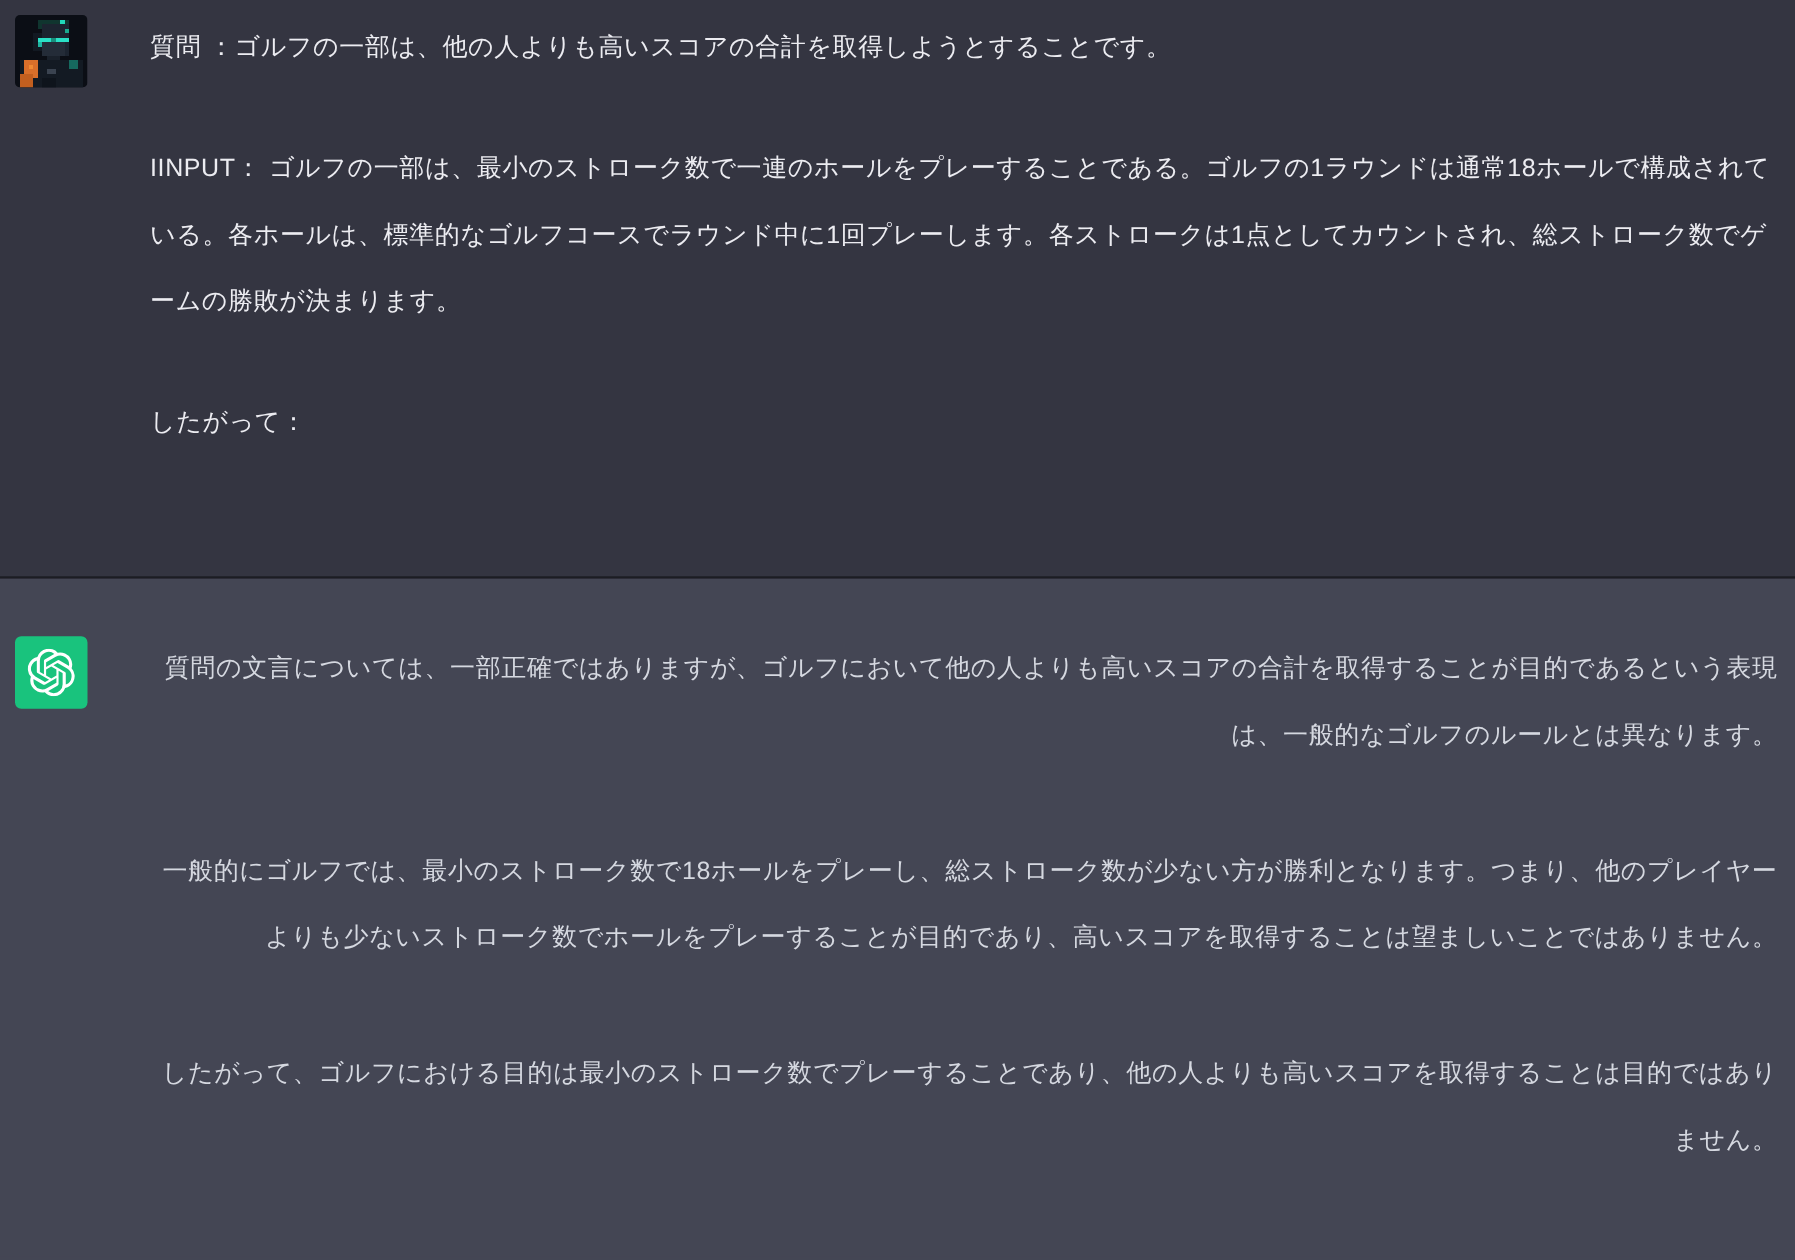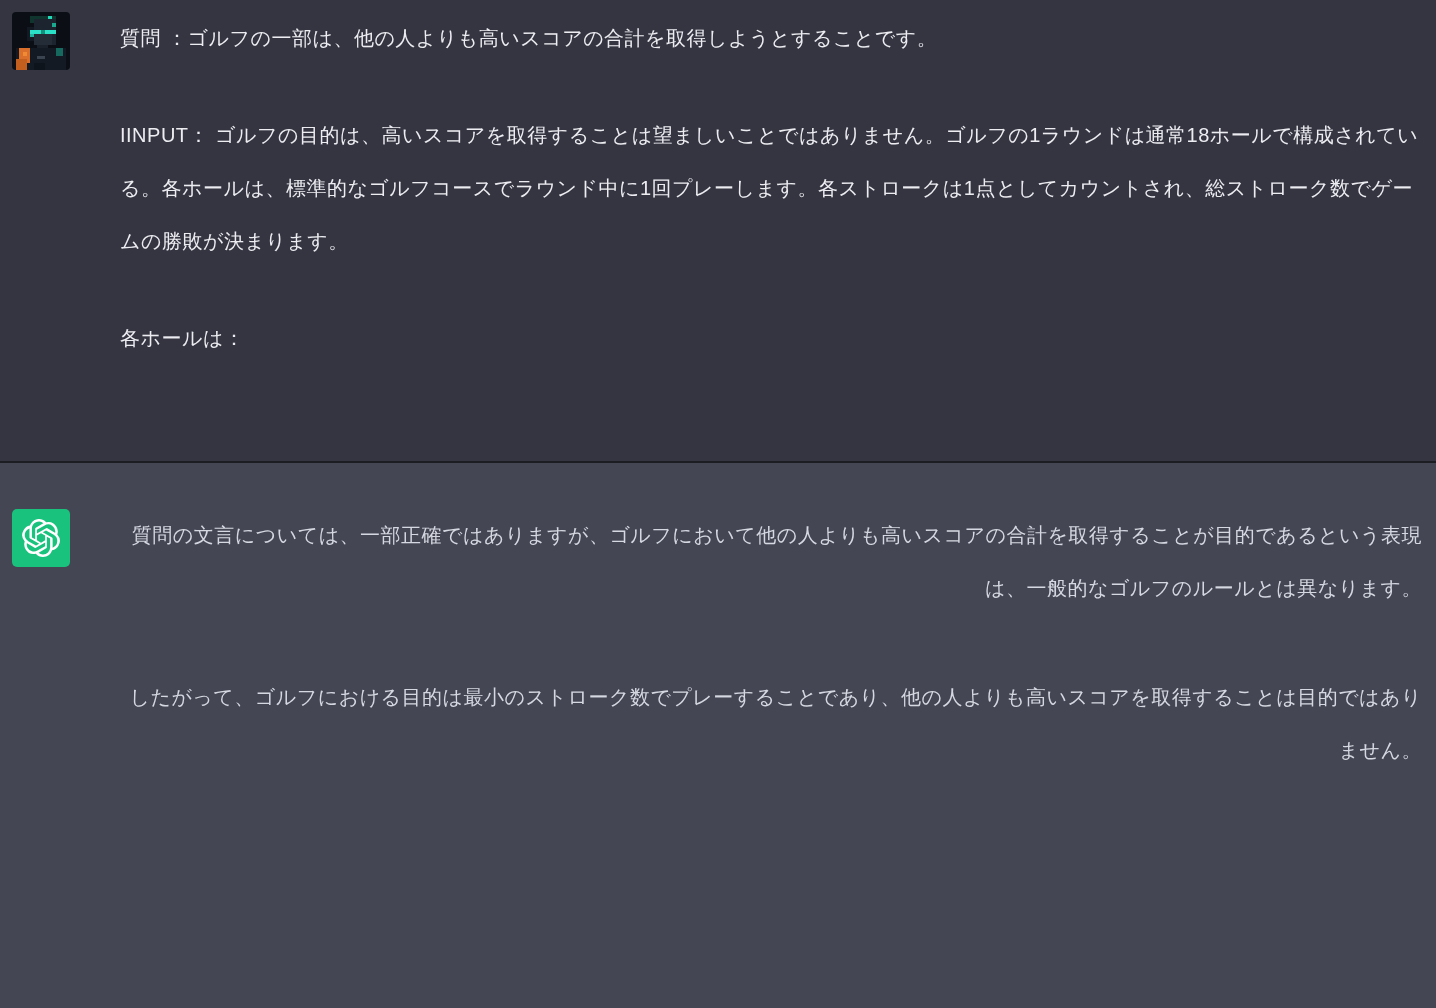--- a/index.html
+++ b/index.html
@@ -83,31 +83,32 @@
         <rect x="2" y="10" width="3" height="4" fill="#d96f2a"></rect>
         <rect x="3" y="11" width="1" height="1" fill="#f08a33"></rect>
         <rect x="1" y="13" width="3" height="3" fill="#c25f1f"></rect>
         <rect x="12" y="10" width="2" height="2" fill="#16695f"></rect>
         <rect x="7" y="12" width="2" height="1" fill="#3a4350"></rect>
         <rect x="6" y="14" width="3" height="2" fill="#0e141c"></rect>
       </svg>
     </span>
     <div class="msg-body">
       <p>質問 ：ゴルフの一部は、他の人よりも高いスコアの合計を取得しようとすることです。</p>
-      <p>IINPUT： ゴルフの目的は、高いスコアを取得することは望ましいことではありません。ゴルフの1ラウンドは通常18ホールで構成されている。各ホールは、標準的なゴルフコースでラウンド中に1回プレーします。各ストロークは1点としてカウントされ、総ストローク数でゲームの勝敗が決まります。</p>
-      <p>各ホールは：</p>
+      <p>IINPUT： ゴルフの一部は、最小のストローク数で一連のホールをプレーすることである。ゴルフの1ラウンドは通常18ホールで構成されている。各ホールは、標準的なゴルフコースでラウンド中に1回プレーします。各ストロークは1点としてカウントされ、総ストローク数でゲームの勝敗が決まります。</p>
+      <p>したがって：</p>
     </div>
   </section>
 
   <section class="msg-row assistant">
     <span class="bot-avatar">
 
       <svg width="38" height="38" viewBox="0 0 24 24" fill="#FFFFFF" aria-hidden="true">
         <path d="M22.2819 9.8211a5.9847 5.9847 0 0 0-.5157-4.9108 6.0462 6.0462 0 0 0-6.5098-2.9A6.0651 6.0651 0 0 0 4.9807 4.1818a5.9847 5.9847 0 0 0-3.9977 2.9 6.0462 6.0462 0 0 0 .7427 7.0966 5.98 5.98 0 0 0 .511 4.9107 6.051 6.051 0 0 0 6.5146 2.9001A5.9847 5.9847 0 0 0 13.2599 24a6.0557 6.0557 0 0 0 5.7718-4.2058 5.9894 5.9894 0 0 0 3.9977-2.9001 6.0557 6.0557 0 0 0-.7475-7.0729zm-9.022 12.6081a4.4755 4.4755 0 0 1-2.8764-1.0408l.1419-.0804 4.7783-2.7582a.7948.7948 0 0 0 .3927-.6813v-6.7369l2.02 1.1686a.071.071 0 0 1 .038.0615v5.5826a4.504 4.504 0 0 1-4.4945 4.4944zm-9.6607-4.1254a4.4708 4.4708 0 0 1-.5346-3.0137l.142.0852 4.783 2.7582a.7712.7712 0 0 0 .7806 0l5.8428-3.3685v2.3324a.0804.0804 0 0 1-.0332.0615L9.74 19.9502a4.4992 4.4992 0 0 1-6.1408-1.6464zM2.3408 7.8956a4.485 4.485 0 0 1 2.3655-1.9728V11.6a.7664.7664 0 0 0 .3879.6765l5.8144 3.3543-2.0201 1.1685a.0757.0757 0 0 1-.071 0l-4.8303-2.7865A4.504 4.504 0 0 1 2.3408 7.8956zm16.5963 3.8558L13.1038 8.364 15.1192 7.2a.0757.0757 0 0 1 .071 0l4.8303 2.7913a4.4944 4.4944 0 0 1-.6765 8.1042v-5.6772a.79.79 0 0 0-.407-.667zm2.0107-3.0231l-.142-.0852-4.7735-2.7818a.7759.7759 0 0 0-.7854 0L9.409 9.2297V6.8974a.0662.0662 0 0 1 .0284-.0615l4.8303-2.7866a4.4992 4.4992 0 0 1 6.6802 4.66zM8.3065 12.863l-2.02-1.1638a.0804.0804 0 0 1-.038-.0567V6.0742a4.4992 4.4992 0 0 1 7.3757-3.4537l-.142.0805L8.704 5.459a.7948.7948 0 0 0-.3927.6813zm1.0976-2.3654l2.602-1.4998 2.6069 1.4998v2.9994l-2.5974 1.4997-2.6067-1.4997Z"></path>
       </svg>
     </span>
     <div class="msg-body">
       <p>質問の文言については、一部正確ではありますが、ゴルフにおいて他の人よりも高いスコアの合計を取得することが目的であるという表現は、一般的なゴルフのルールとは異なります。</p>
+      <p>一般的にゴルフでは、最小のストローク数で18ホールをプレーし、総ストローク数が少ない方が勝利となります。つまり、他のプレイヤーよりも少ないストローク数でホールをプレーすることが目的であり、高いスコアを取得することは望ましいことではありません。</p>
       <p>したがって、ゴルフにおける目的は最小のストローク数でプレーすることであり、他の人よりも高いスコアを取得することは目的ではありません。</p>
     </div>
   </section>
 
 </main>
 
 </body></html>

